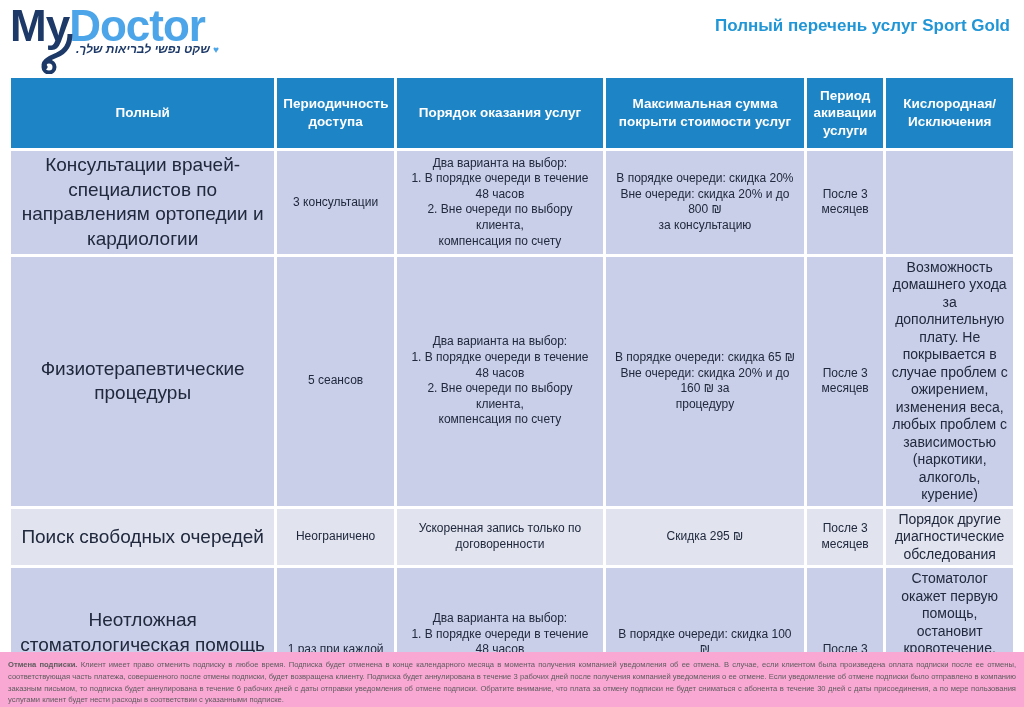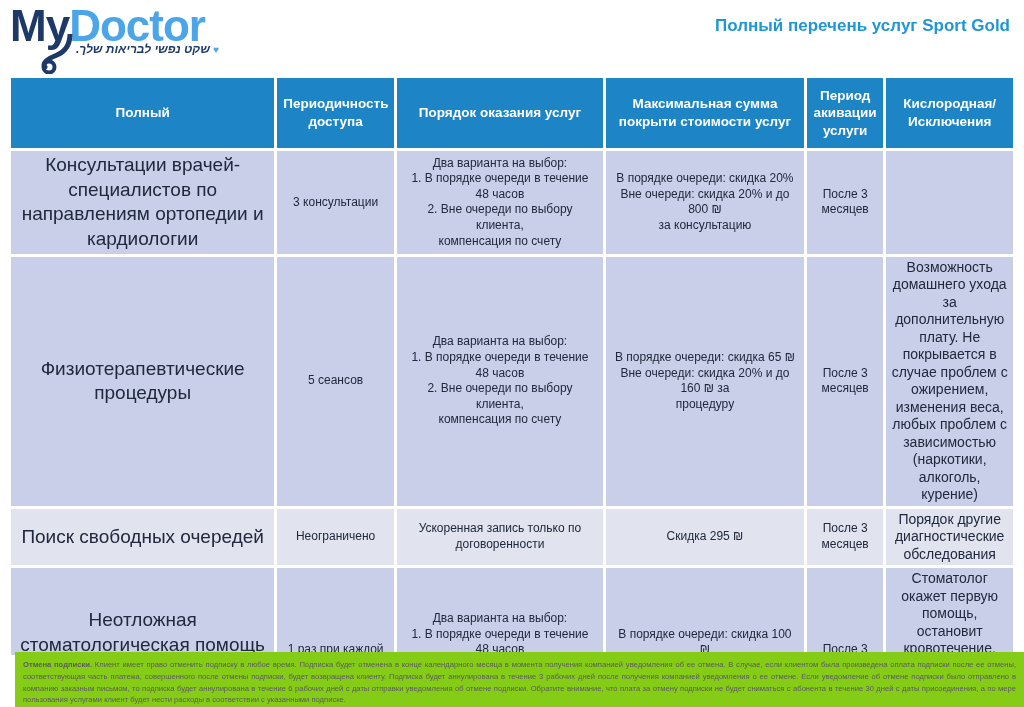--- a/index.html
+++ b/index.html
@@ -52,23 +52,23 @@
   tr.h63  { height: 63px; }
   tr.h44  { height: 44px; }
   tr.h129 { height: 129px; }
   tr.h54  { height: 54px; }
   tr.h93  { height: 93px; }
   tr.h58  { height: 58px; }
 
   
   .footer {
     position: absolute; left: 0; right: 0; bottom: 0; height: 55px;
-    background: #84cc16; color: #5c5c5c;
+    background: #f9a8d4; color: #5c5c5c;
     font-size: 7.6px; line-height: 1.55;
-    padding: 7px 8px 0 8px; text-align: justify; margin-left: 15px;
+    padding: 7px 8px 0 8px; text-align: justify;
   }
   .footer b { color: #5c5c5c; }
 </style>
 </head>
 <body>
 
 <div class="top-header">
   <div class="logo">
     <div class="logo-text"><span class="logo-my">My</span><span class="logo-doctor">Doctor</span></div>
     <svg class="logo-steth" width="56" height="40" viewBox="0 0 56 40">

